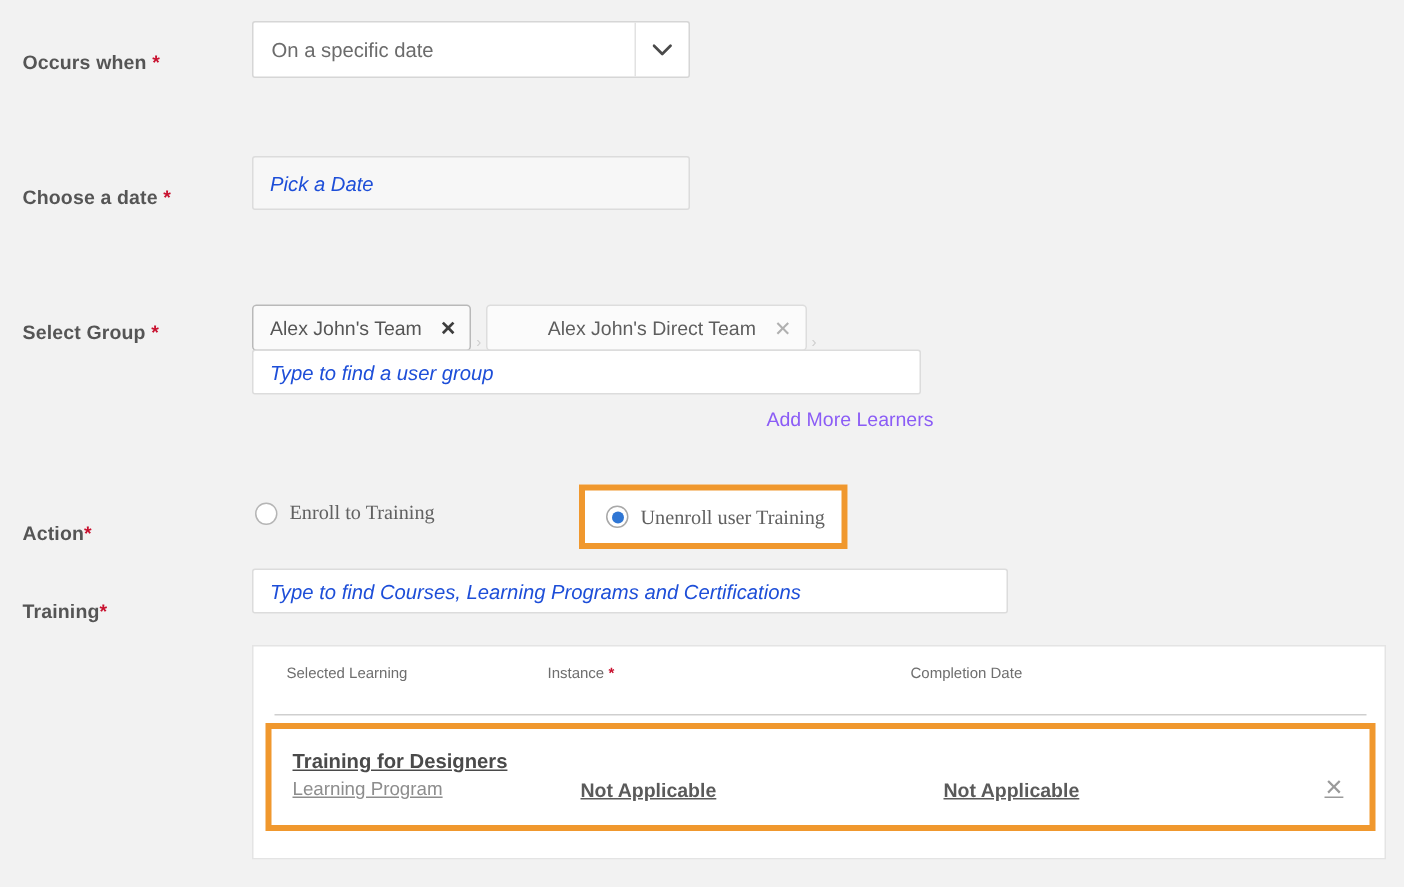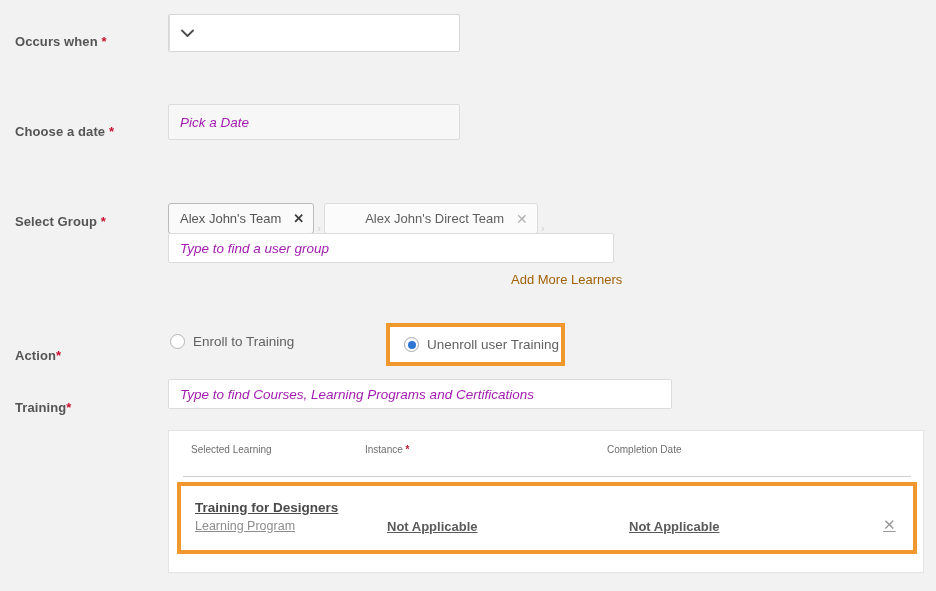--- a/index.html
+++ b/index.html
@@ -76,21 +76,21 @@
 
   
   .text-input {
     position: absolute;
     box-sizing: border-box;
     border: 1px solid #dcdcdc;
     border-radius: 2px;
     background: #ffffff;
     font-size: 13.5px;
     font-style: italic;
-    color: #a21caf;
+    color: #1d4ed8;
     display: flex;
     align-items: center;
     padding-left: 11px;
   }
   .text-input.muted-bg { background: #f7f7f7; }
 
   #date-input  { left:168px; top:104px;  width:292px; height:36px; }
   #group-input { left:168px; top:233px;  width:446px; height:30px; }
   #training-input { left:168px; top:379px; width:504px; height:30px; }
 
@@ -140,21 +140,21 @@
     font-size: 10px;
     user-select: none;
   }
 
   
   .add-learners {
     position: absolute;
     left: 511px;
     top: 272px;
     font-size: 13px;
-    color: #a16207;
+    color: #8b5cf6;
     cursor: pointer;
     white-space: nowrap;
   }
 
   
   .radio-opt {
     position: absolute;
     display: flex;
     align-items: center;
     white-space: nowrap;
@@ -178,20 +178,21 @@
     position: absolute;
     left: 50%; top: 50%;
     width: 8px; height: 8px;
     margin: -4px 0 0 -4px;
     border-radius: 50%;
     background: #2f76d4;
   }
   .radio-label {
     font-size: 13.5px;
     color: #616161;
+    font-family: Liberation Serif, serif;
   }
 
   
   .highlight-box {
     position: absolute;
     left: 386px;
     top: 323px;
     width: 179px;
     height: 43px;
     box-sizing: border-box;
@@ -284,20 +285,21 @@
 </head>
 <body>
 
 <div class="form-area">
 
   <div class="row" style="top:0;height:70px;">
     <div class="field-label" style="top:34px;">
       <span>Occurs when </span><span class="req">*</span>
     </div>
     <div class="select-box">
+      <div class="select-value">On a specific date</div>
       <div class="select-caret">
         <svg class="caret-svg" width="13" height="9" viewBox="0 0 13 9" aria-hidden="true">
           <path d="M1 1.5 L6.5 7 L12 1.5" fill="none" stroke="#4a4a4a" stroke-width="1.8" stroke-linecap="round" stroke-linejoin="round"></path>
         </svg>
       </div>
     </div>
   </div>
 
   <div class="row" style="top:0;height:0;">
     <div class="field-label" style="top:124px;">

